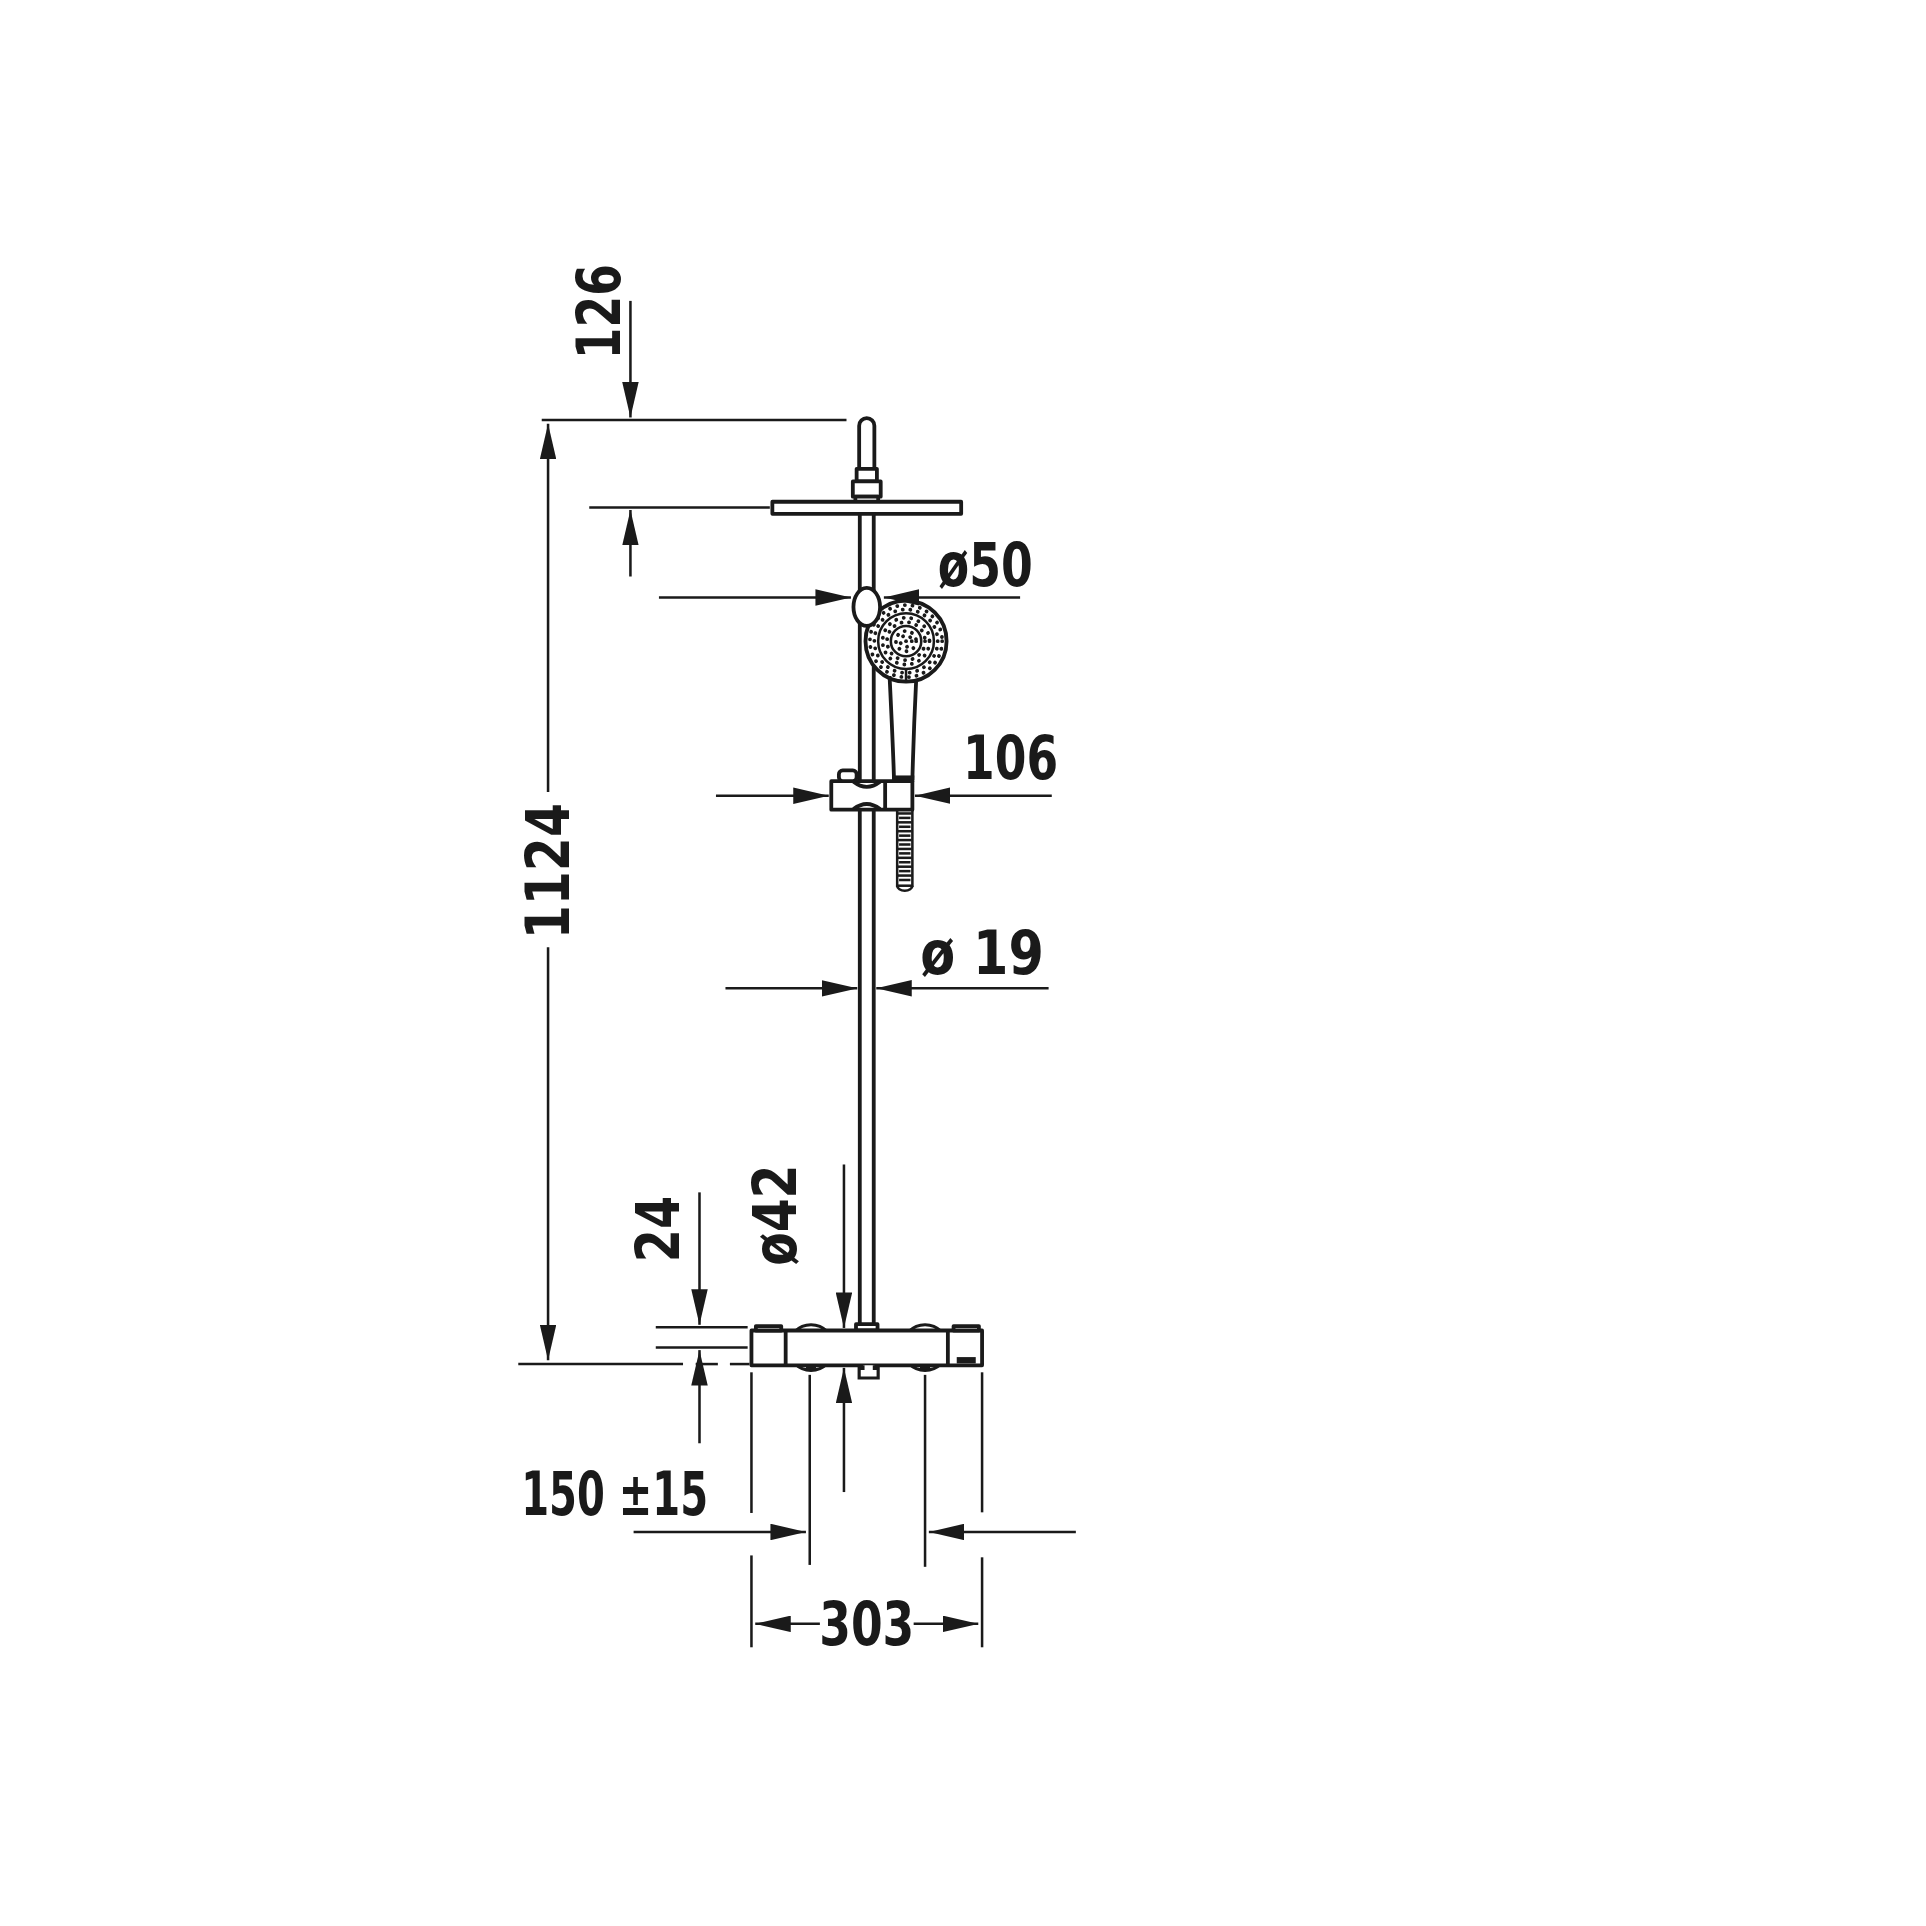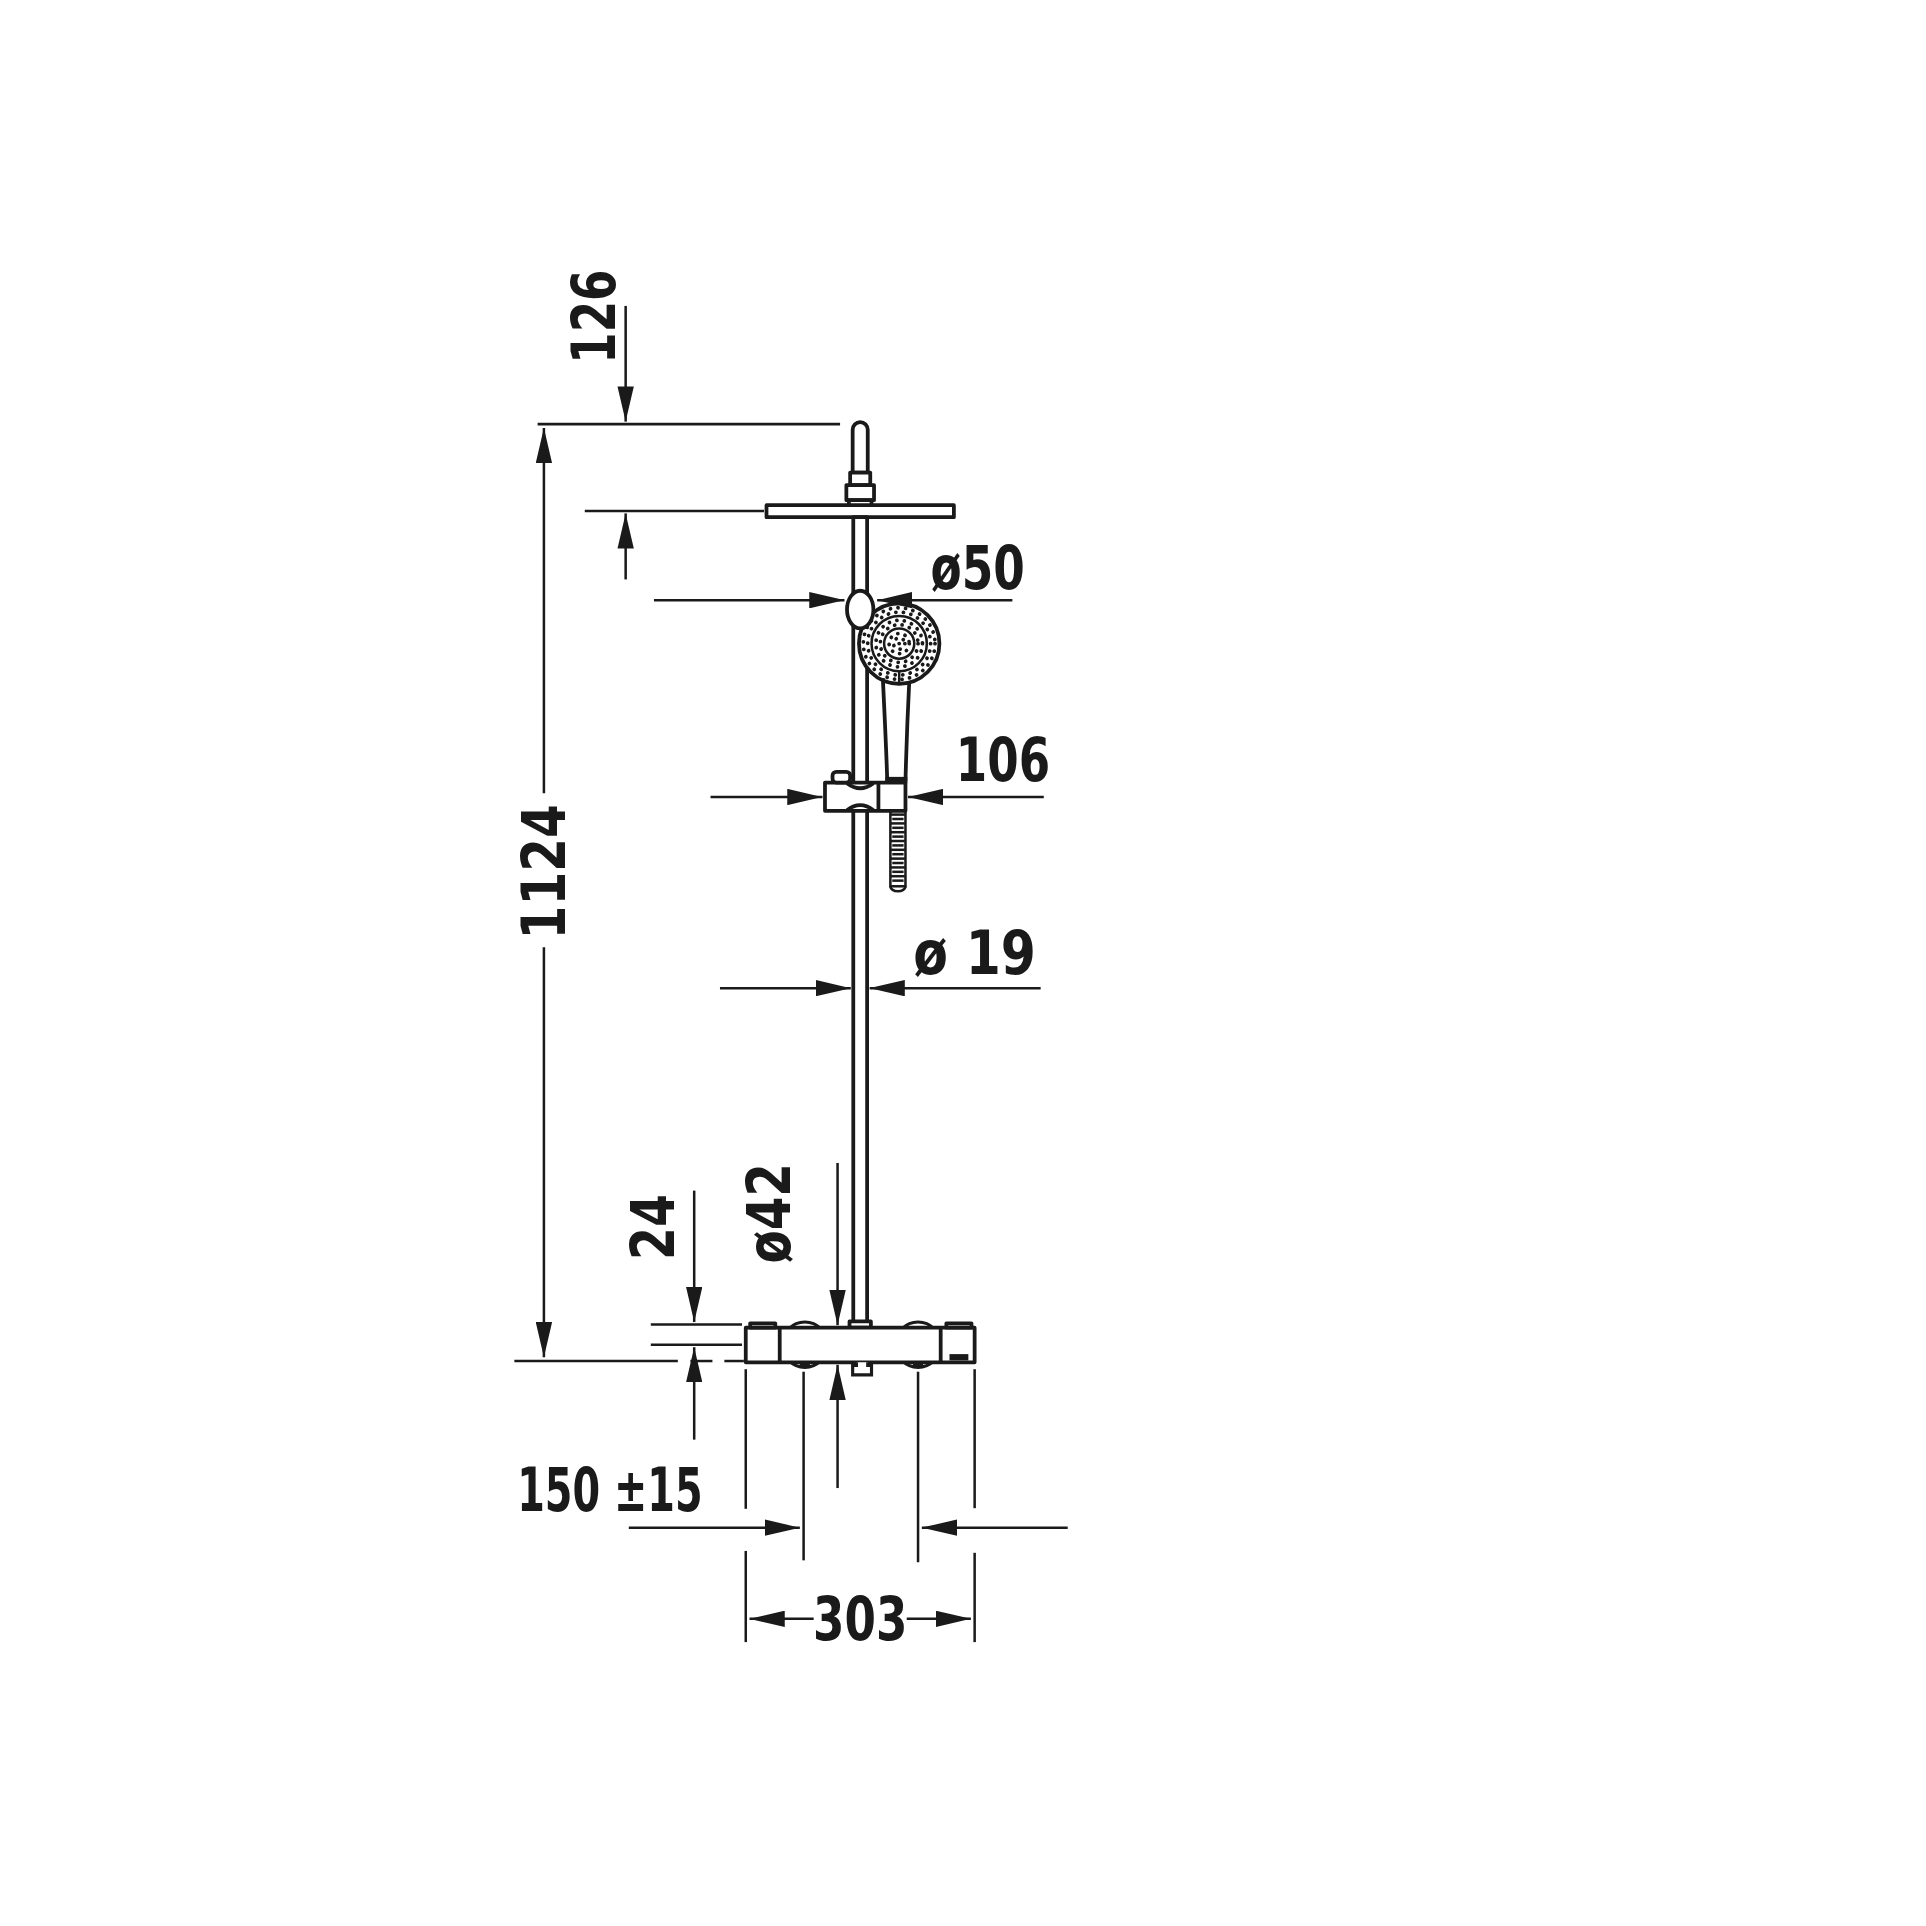--- a/index.html
+++ b/index.html
@@ -5,20 +5,21 @@
   html,body{
     margin:0; padding:0;
     background:#ffffff;
     font-family:"DejaVu Sans","Liberation Sans",sans-serif;
   }
   .canvas{
     position:relative;
     width:1572px; height:1926px;
     background:#ffffff;
     overflow:hidden;
+    padding-left:12px;
   }
   svg{ position:absolute; left:0; top:0; width:100%; height:100%; }
 
   
   .obj   { stroke:#1a1a1a; stroke-width:6; fill:none; stroke-linejoin:round; }
   .objw  { stroke:#1a1a1a; stroke-width:6; fill:#ffffff; stroke-linejoin:round; }
   .objw5 { stroke:#1a1a1a; stroke-width:5; fill:#ffffff; }
   .thin  { stroke:#1a1a1a; stroke-width:4; fill:none; }
   .dim   { stroke:#1a1a1a; stroke-width:4; fill:none; }
   .solid { fill:#1a1a1a; stroke:none; }

